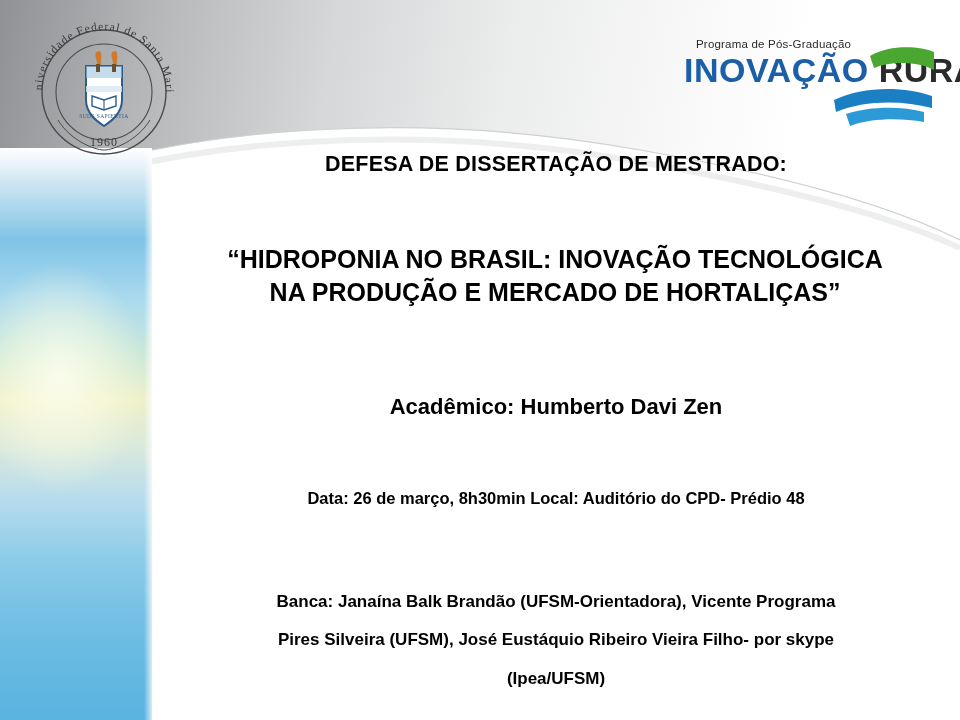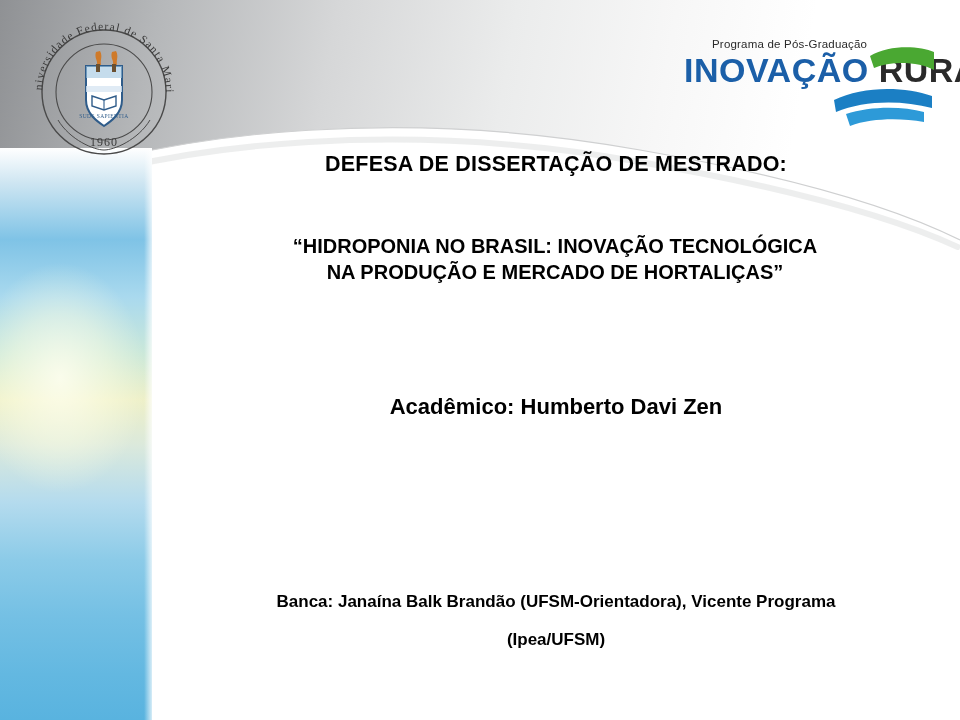--- a/index.html
+++ b/index.html
@@ -87,21 +87,20 @@
   }
   .logo-ext .prog-line {
     position: absolute;
     left: 12px;
     top: 0;
     font-size: 11.5px;
     color: #2a2a2a;
     letter-spacing: 0.2px;
     white-space: nowrap;
     font-family: "Liberation Sans", sans-serif;
-    margin-left: 16px;
   }
   .logo-ext .word-main {
     position: absolute;
     left: 0;
     top: 13px;
     font-size: 34px;
     font-weight: bold;
     letter-spacing: 0.5px;
     white-space: nowrap;
     font-family: "Liberation Sans", sans-serif;
@@ -129,23 +128,23 @@
     top: 152px;
     width: 808px;
     font-size: 21.5px;
     font-weight: bold;
     letter-spacing: 0.2px;
   }
 
   .title-main {
     position: absolute;
     left: 8px;
-    top: 233px;
+    top: 243px;
     width: 790px;
-    font-size: 20px;
+    font-size: 25px;
     font-weight: bold;
     line-height: 1.32;
   }
 
   .academico {
     position: absolute;
     left: 0;
     top: 378px;
     width: 808px;
     font-size: 22px;
@@ -236,20 +235,22 @@
   <div class="content">
     <div class="title-defesa">DEFESA DE DISSERTAÇÃO DE MESTRADO:</div>
 
     <div class="title-main">
       <div>“HIDROPONIA NO BRASIL: INOVAÇÃO TECNOLÓGICA</div>
       <div>NA PRODUÇÃO E MERCADO DE HORTALIÇAS”</div>
     </div>
 
     <div class="academico">Acadêmico: Humberto Davi Zen</div>
 
+    <div class="datalocal">Data: 26 de março, 8h30min   Local: Auditório do CPD- Prédio 48</div>
 
     <div class="banca">
       <div>Banca: Janaína Balk Brandão  (UFSM-Orientadora), Vicente Programa</div>
+      <div>Pires Silveira  (UFSM), José Eustáquio Ribeiro Vieira Filho- por skype</div>
       <div>(Ipea/UFSM)</div>
     </div>
   </div>
 
 </div>
 
 </body></html>

